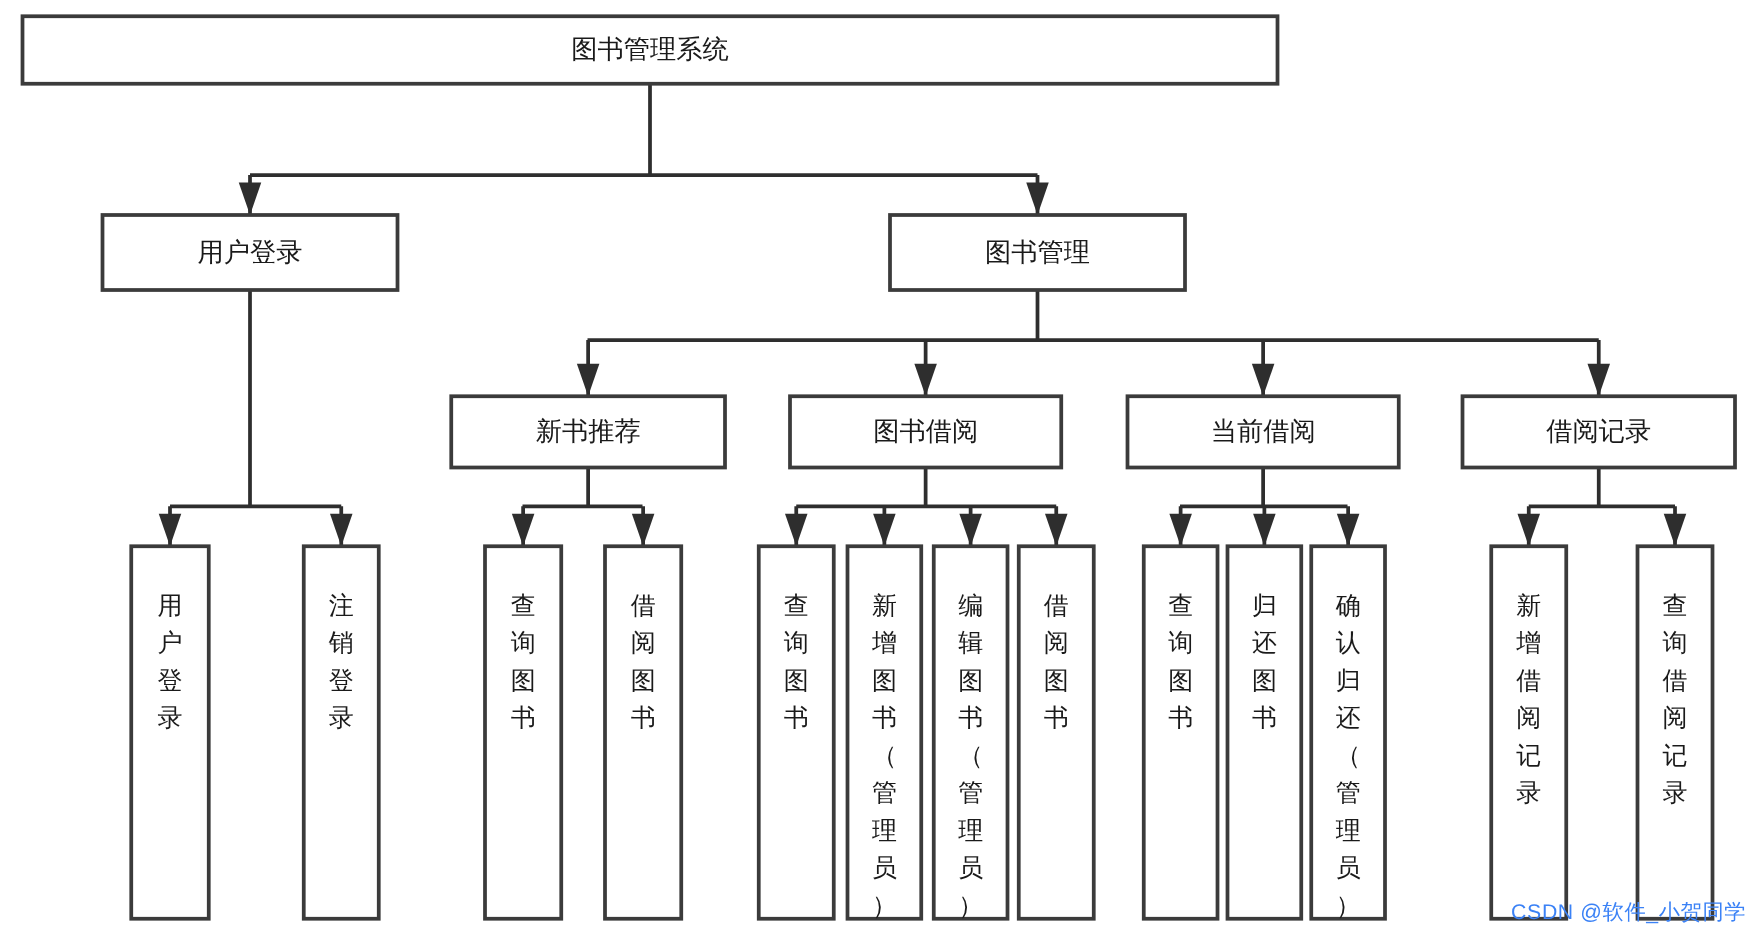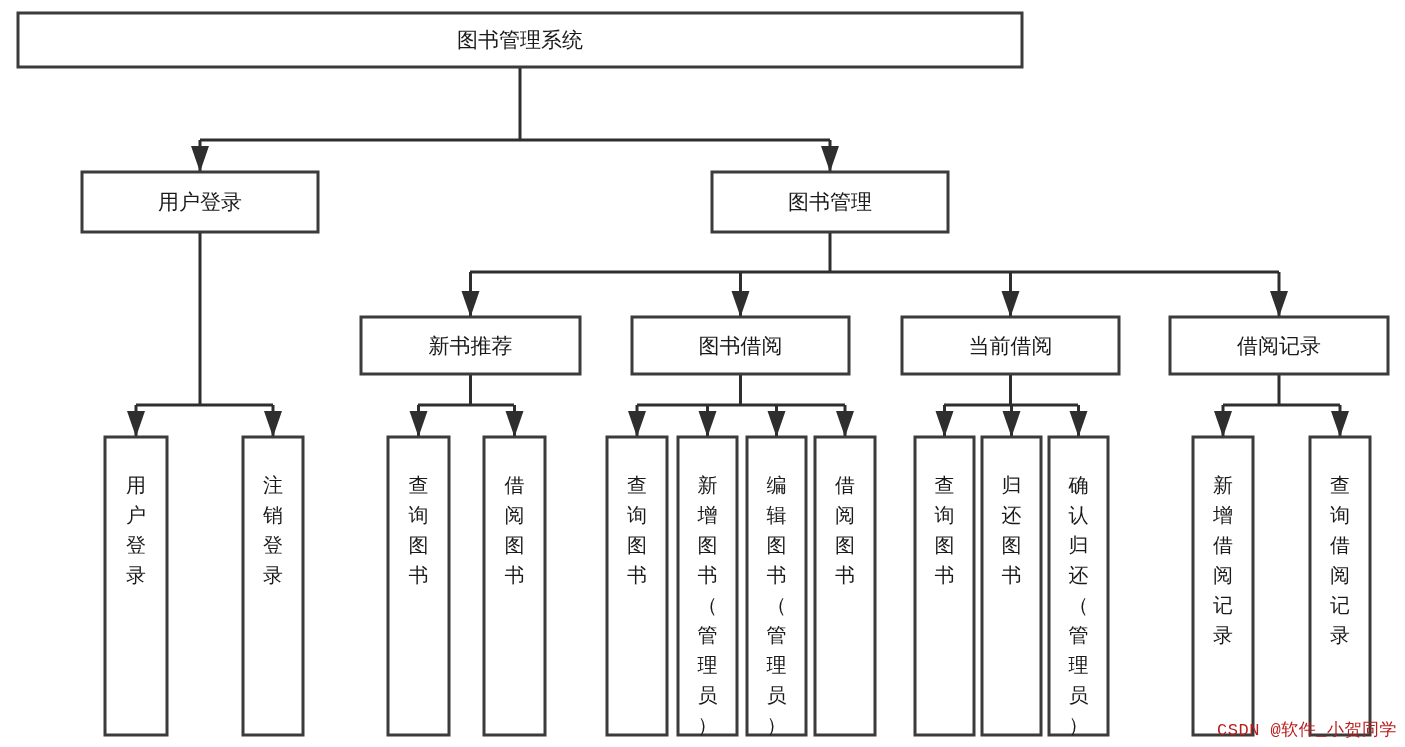--- a/index.html
+++ b/index.html
@@ -53,23 +53,23 @@
   .node-label.horizontal {
     font-size: 21px;
   }
   .node-label.vertical {
     font-size: 20px;
   }
   .watermark-text {
     position: absolute;
     right: 8px;
     bottom: 6px;
-    font-family: Liberation Mono, monospace;
+    font-family: Liberation Sans, sans-serif;
     font-size: 17px;
-    color: #b91c1c;
+    color: #3b82f6;
     letter-spacing: 0.5px;
     white-space: nowrap;
     pointer-events: none;
     user-select: none;
   }
 </style>
 </head>
 <body>
 
 <div id="diagram-root">

